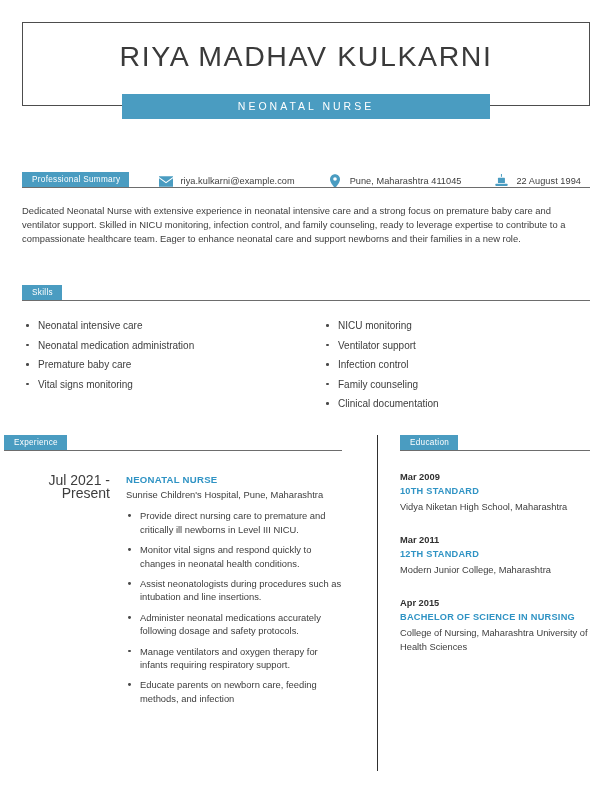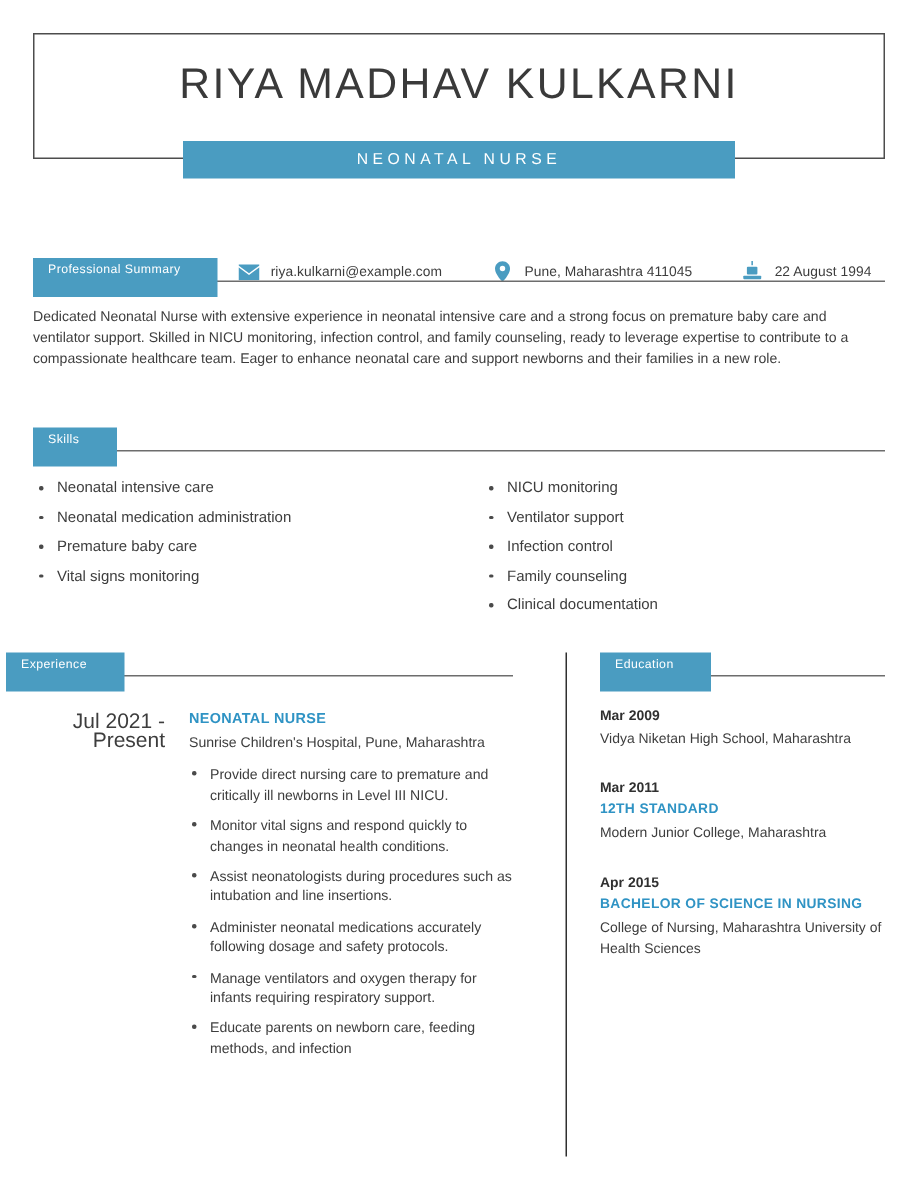--- a/index.html
+++ b/index.html
@@ -110,26 +110,26 @@
     position: absolute;
   }
   .sec-head {
     position: relative;
     height: 16px;
   }
   .sec-badge {
     position: absolute;
     left: 0;
     top: 0;
-    height: 26px;
+    height: 15px;
     background: #4a9cc1;
     color: #ffffff;
     font-size: 8.2px;
     line-height: 15px;
-    padding: 0 25px 0 10px;
+    padding: 0 9px 0 10px;
     letter-spacing: 0.3px;
     white-space: nowrap;
     box-sizing: border-box;
     z-index: 2;
   }
   .sec-rule {
     position: absolute;
     left: 0;
     bottom: 0;
     height: 1px;
@@ -374,20 +374,21 @@
   </div>
 
   <div class="section" id="education-section">
     <div class="sec-head">
       <span class="sec-badge">Education</span>
       <span class="sec-rule"></span>
     </div>
 
     <div class="edu-entry">
       <div class="edu-date">Mar 2009</div>
+      <div class="edu-degree">10TH STANDARD</div>
       <div class="edu-school">Vidya Niketan High School, Maharashtra</div>
     </div>
 
     <div class="edu-entry">
       <div class="edu-date">Mar 2011</div>
       <div class="edu-degree">12TH STANDARD</div>
       <div class="edu-school">Modern Junior College, Maharashtra</div>
     </div>
 
     <div class="edu-entry">

